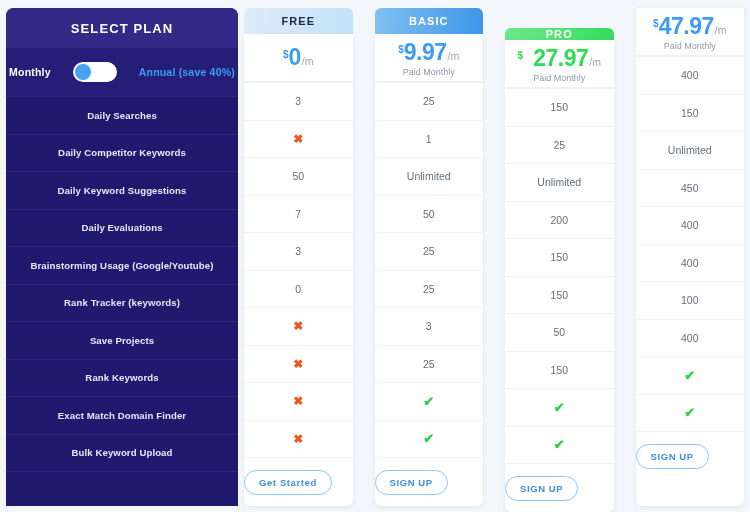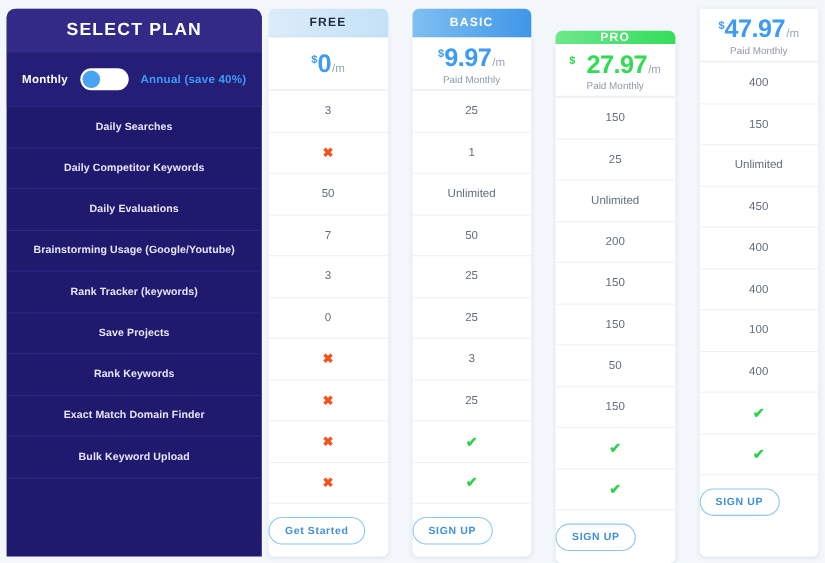--- a/index.html
+++ b/index.html
@@ -18,28 +18,28 @@
     background: #201a6e;
     border-radius: 8px 8px 0 0;
     overflow: hidden;
   }
   .sidebar-head {
     height: 40px;
     background: #322a86;
     display: flex; align-items: center; justify-content: center;
   }
   .sidebar-head-label {
-    color: #ffffff; font-size: 16px; font-weight: bold;
+    color: #ffffff; font-size: 13px; font-weight: bold;
     letter-spacing: 1.1px;
   }
   .toggle-row {
     height: 48px;
     background: #251e77;
     display: flex; align-items: center; justify-content: center;
-    gap: 11px;
+    gap: 22px;
   }
   .toggle-label-left {
     color: #ffffff; font-size: 10.5px; font-weight: bold;
     letter-spacing: .2px;
   }
   .toggle-label-right {
     color: #3d9bf5; font-size: 10.5px; font-weight: bold;
     letter-spacing: .2px;
   }
   .toggle-switch {
@@ -149,20 +149,23 @@
       <span class="toggle-label-right">Annual (save 40%)</span>
     </div>
     <div class="feature-rows" id="feature-rows">
         <div class="feature-row">
           <span class="feature-row-label">Daily Searches</span>
         </div>
         <div class="feature-row">
           <span class="feature-row-label">Daily Competitor Keywords</span>
         </div>
         <div class="feature-row">
+          <span class="feature-row-label">Daily Keyword Suggestions</span>
+        </div>
+        <div class="feature-row">
           <span class="feature-row-label">Daily Evaluations</span>
         </div>
         <div class="feature-row">
           <span class="feature-row-label">Brainstorming Usage (Google/Youtube)</span>
         </div>
         <div class="feature-row">
           <span class="feature-row-label">Rank Tracker (keywords)</span>
         </div>
         <div class="feature-row">
           <span class="feature-row-label">Save Projects</span>

